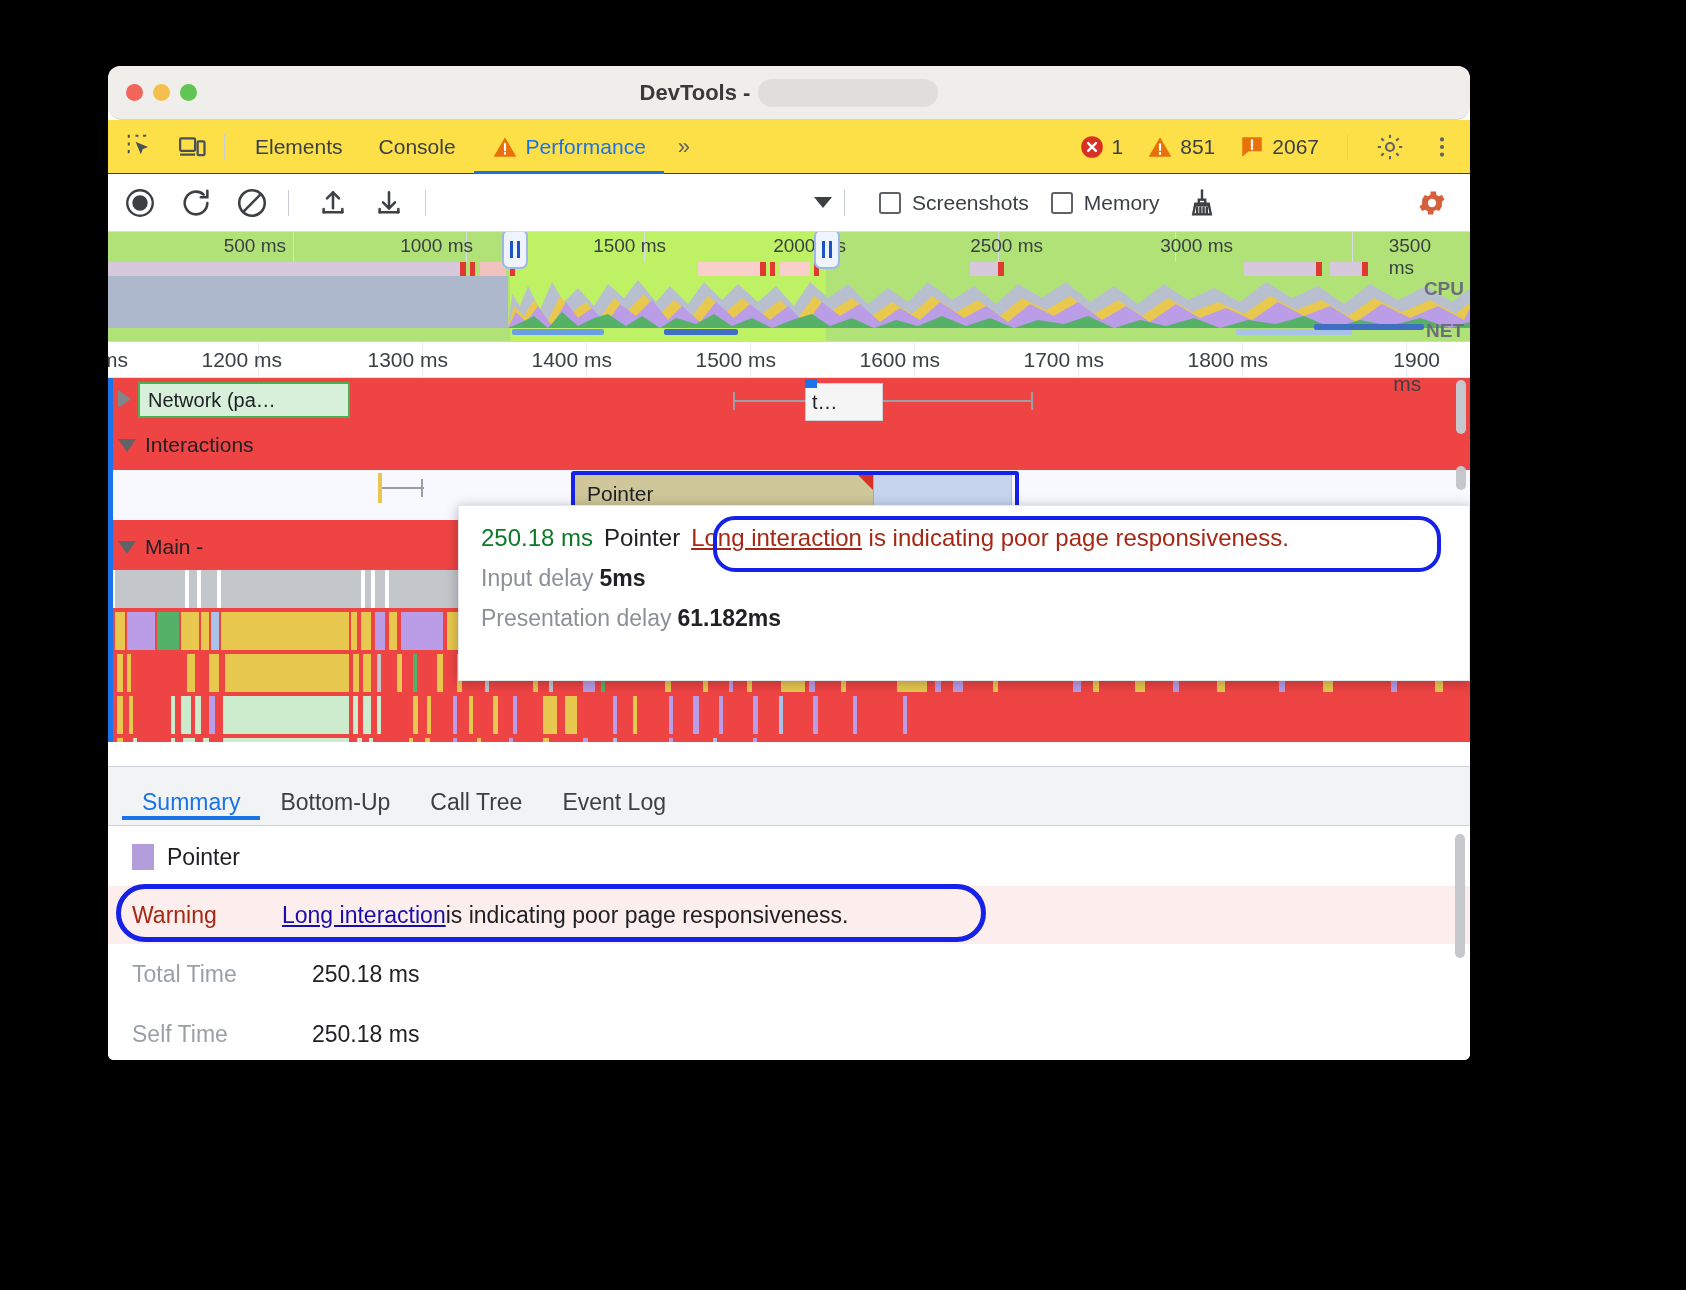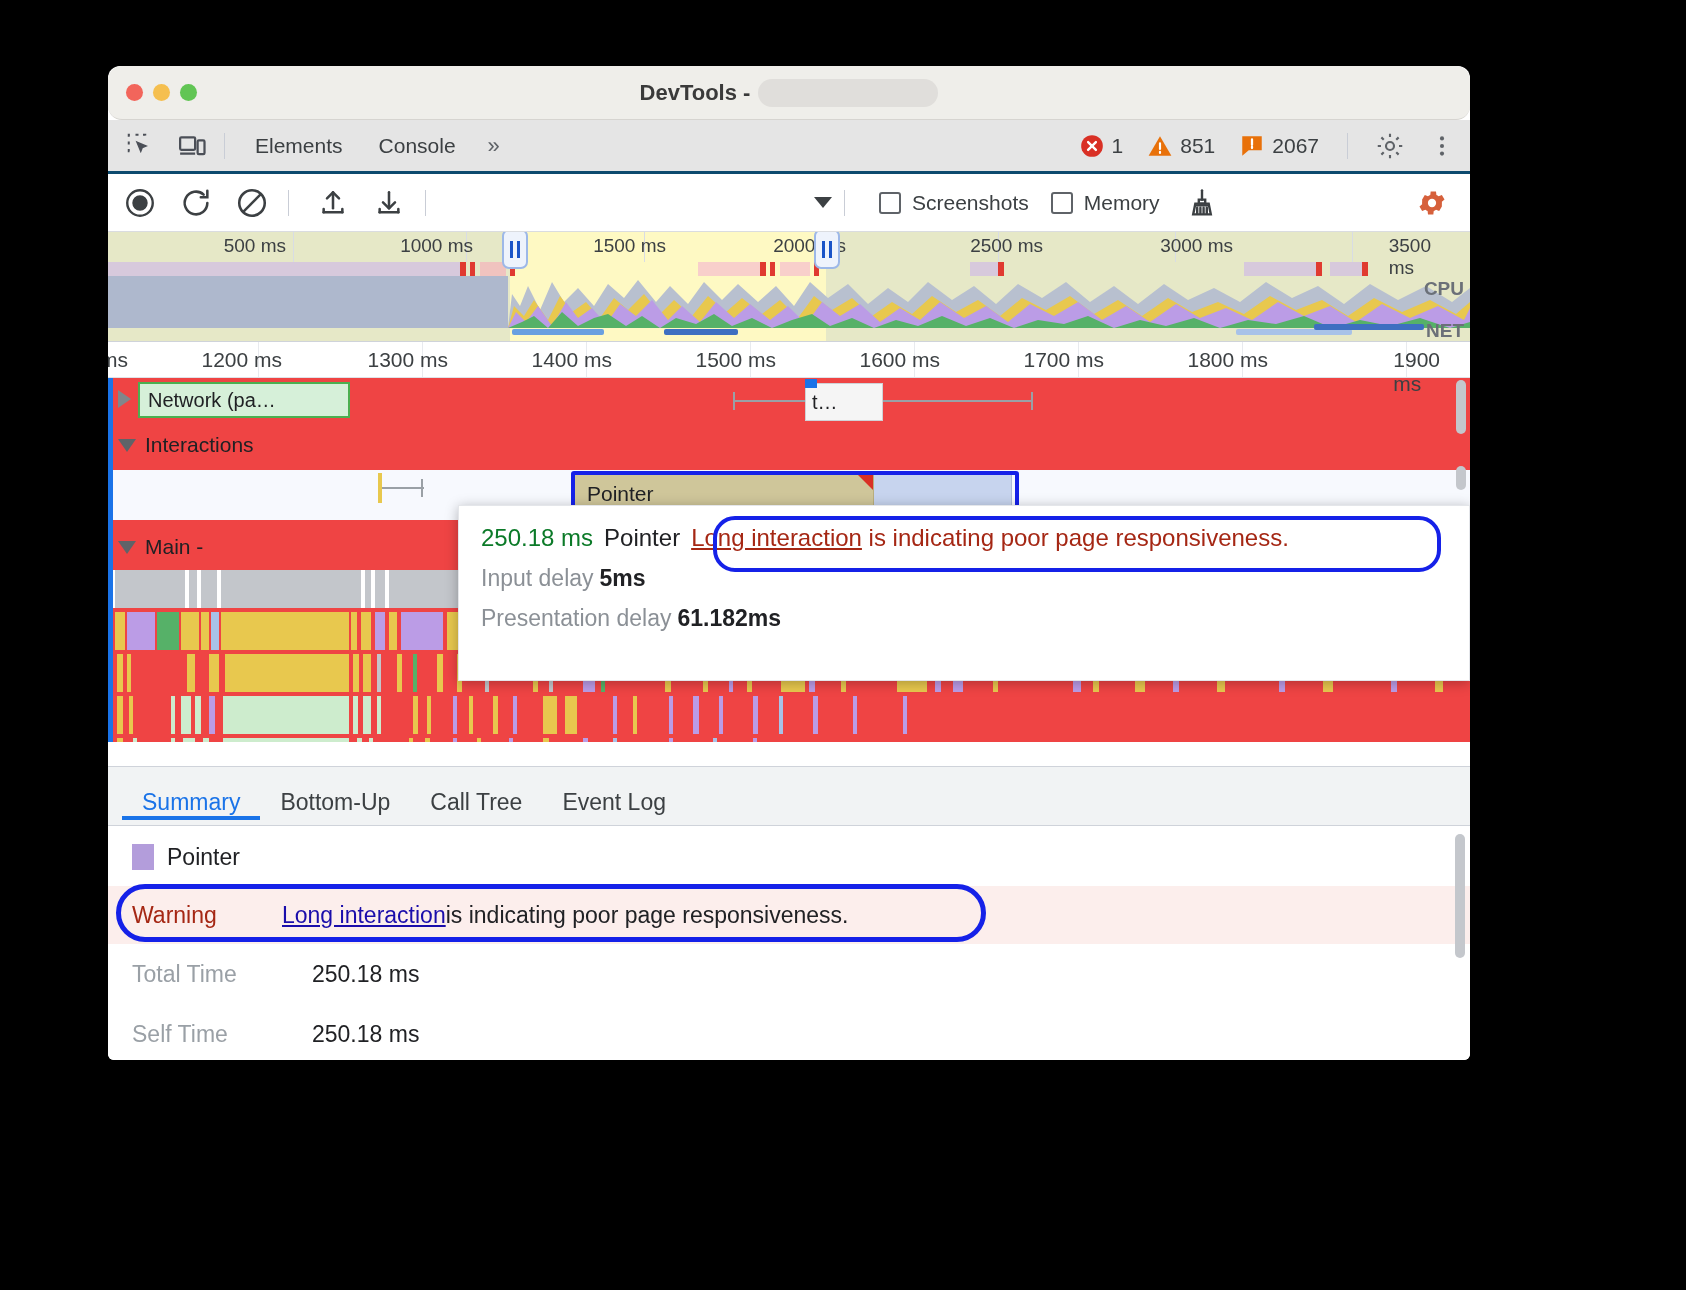--- a/index.html
+++ b/index.html
@@ -38,23 +38,23 @@
     display: flex; align-items: center; justify-content: center; gap: 8px;
     pointer-events: none;
   }
   #win-title { font-size: 22px; font-weight: bold; color: #3a3a3a; }
   #title-redaction {
     width: 180px; height: 28px; border-radius: 14px; background: #e0dedb;
   }
 
   
   #devtools-tabs {
-    height: 54px; background: #e5e5e5;
+    height: 54px; background: #fde047;
     display: flex; align-items: center;
-    border-bottom: 3px solid #0c4a6e;
+    border-bottom: 1px solid #0c4a6e;
     position: relative;
   }
   .tb-icon {
     width: 40px; height: 40px; margin-left: 12px;
     display: flex; align-items: center; justify-content: center;
     color: #4b4f57;
   }
   .vsep { width: 1px; height: 26px; background: #c9cdd6; margin: 0 12px; }
   .dt-tab {
     font-size: 21px; color: #3c4043;
@@ -83,21 +83,21 @@
     flex: 0 0 auto; width: 380px; margin-left: 14px; height: 34px;
     display: flex; align-items: center; justify-content: flex-end;
     color: #3c4043; font-size: 19px;
   }
   .caret-down { width: 0; height: 0; border-left: 9px solid transparent; border-right: 9px solid transparent; border-top: 11px solid #3c4043; }
   .cb-group { display: flex; align-items: center; gap: 11px; margin-left: 22px; font-size: 21px; color: #3c4043; }
   .cb-box { width: 22px; height: 22px; border: 2px solid #5f6368; border-radius: 3px; background: #fff; }
   #rt-right { margin-left: auto; display: flex; align-items: center; }
 
   
-  #overview { position: relative; height: 110px; background: #fef9c3; border-bottom: 1px solid #cfd3da; overflow: hidden;}
+  #overview { position: relative; height: 110px; background: #bef264; border-bottom: 1px solid #cfd3da; overflow: hidden;}
   #ov-ruler { position: absolute; left:0; right:0; top: 0; height: 30px; }
   .ov-tick { position: absolute; top: 3px; font-size: 19px; color: #3c4043; transform: translateX(-100%); padding-right: 7px;}
   .ov-grid { position: absolute; top: 0; bottom: 0; width: 1px; background: #d8dce4; }
   #ov-dim-left, #ov-dim-right { position: absolute; top: 0; bottom: 0; background: rgba(115,150,220,.17); pointer-events: none;}
   #ov-netstrip { position: absolute; left: 0; right: 0; top: 30px; height: 14px; }
   .net-seg { position: absolute; top: 0; height: 14px; }
   #ov-cpu { position: absolute; left: 0; right: 0; top: 44px; height: 52px; }
   #ov-netrow { position: absolute; left: 0; right: 0; bottom: 0; height: 14px; }
   .netbar { position: absolute; height: 6px; background: #6aa0e0; border-radius: 2px; }
   .ov-label { position: absolute; right: 6px; font-size: 19px; font-weight: bold; color: #6b7078; }
@@ -209,20 +209,29 @@
         <rect x="16.5" y="7.5" width="5.5" height="11" rx="1"></rect>
       </svg>
     </div>
     <div class="vsep"></div>
 
     <div class="dt-tab">
       <span>Elements</span>
     </div>
     <div class="dt-tab">
       <span>Console</span>
+    </div>
+    <div class="dt-tab active">
+      <span style="display:flex;">
+        <svg width="26" height="26" viewBox="0 0 24 24">
+            <path d="M12 3L22.5 21H1.5z" fill="#e8710a"></path>
+            <path d="M12 9v6M12 17.3v.9" stroke="#fff" stroke-width="2" stroke-linecap="round"></path>
+          </svg>
+      </span>
+      <span>Performance</span>
     </div>
     <div id="more-tabs">»</div>
 
     <div id="counters">
       <div class="counter">
         <span style="display:flex;">
           <svg width="26" height="26" viewBox="0 0 24 24">
               <circle cx="12" cy="12" r="10" fill="#d93025"></circle>
               <path d="M8.4 8.4l7.2 7.2M15.6 8.4l-7.2 7.2" stroke="#fff" stroke-width="2.2" stroke-linecap="round"></path>
             </svg>

